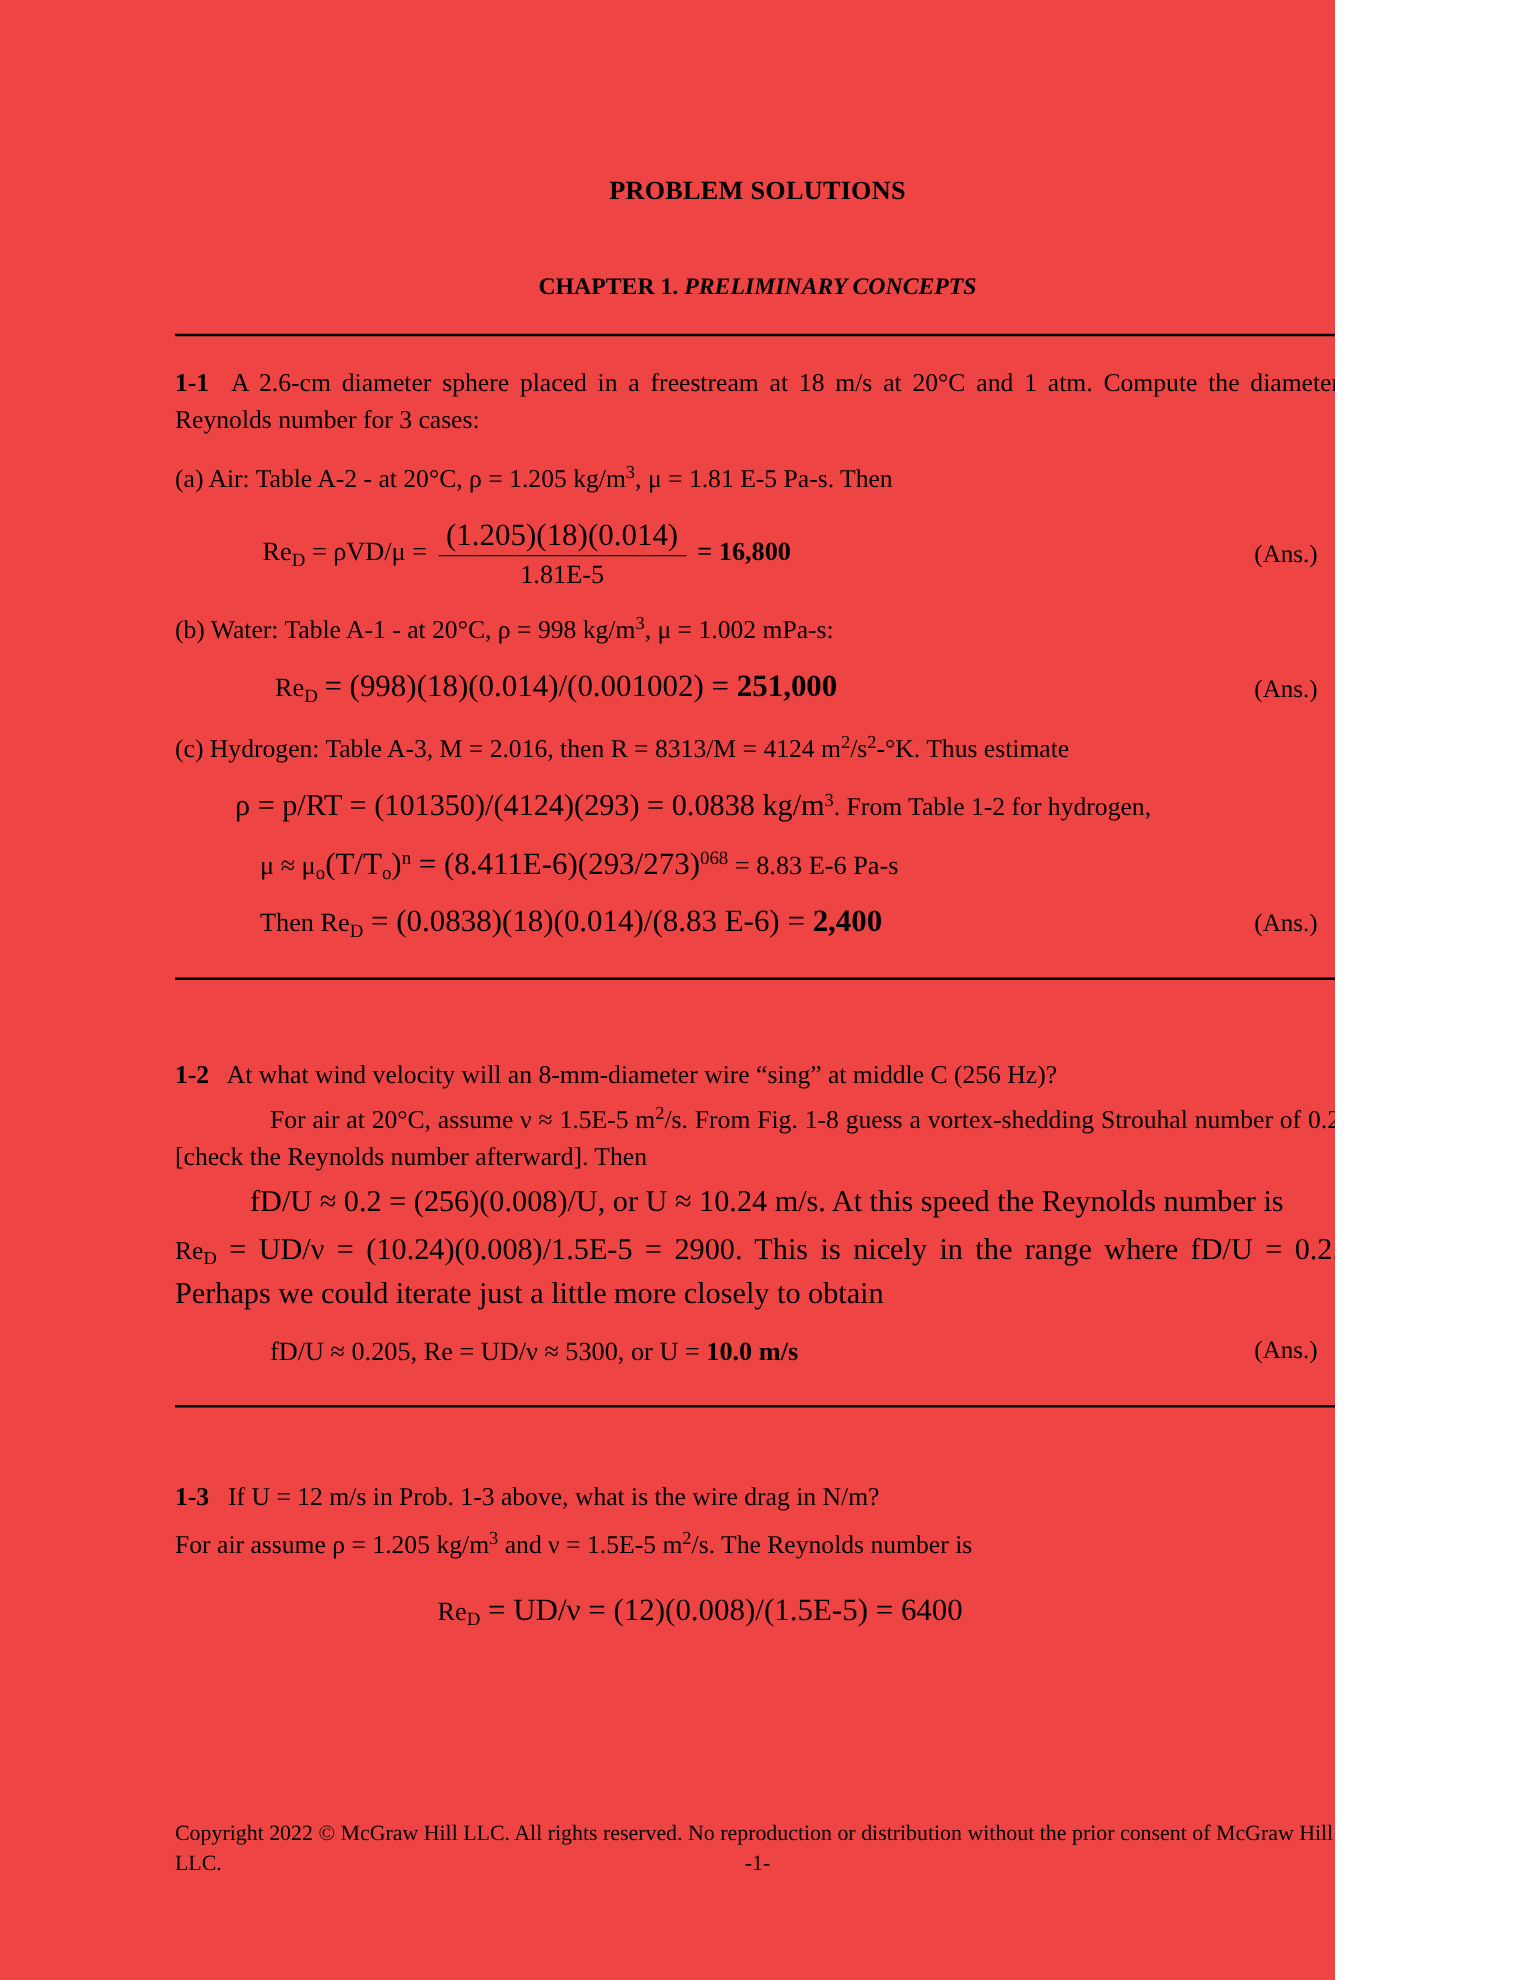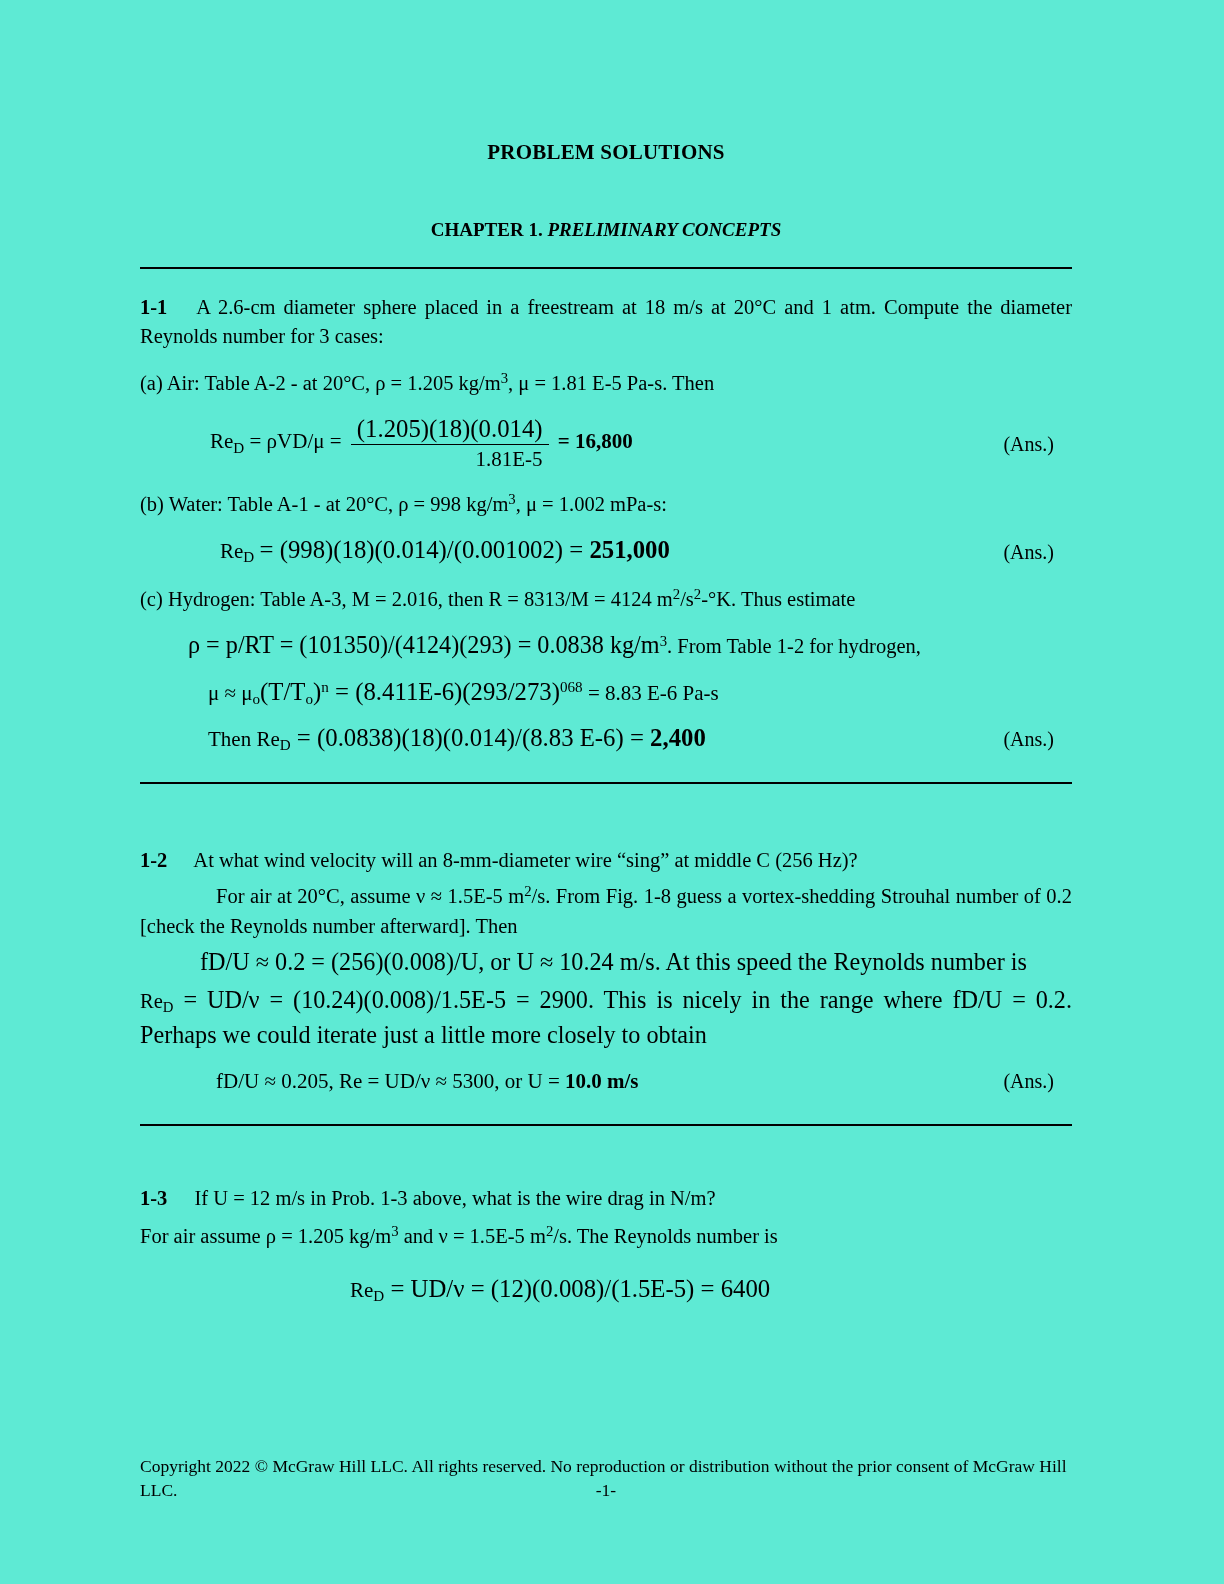--- a/index.html
+++ b/index.html
@@ -6,23 +6,23 @@
     margin: 0;
     padding: 0;
     background: #ffffff;
   }
   body {
     font-family: "Liberation Serif", serif;
     color: #000000;
   }
   .page {
     position: relative;
-    width: 1224px;
+    width: 1068px;
     height: 1584px;
-    background: #5eead4;
+    background: #ef4444;
     overflow: hidden;
   }
   .content {
     position: absolute;
     left: 140px;
     top: 0;
     width: 932px;
   }
   .title {
     text-align: center;
@@ -43,21 +43,21 @@
     border-top: 2.3px solid #000;
     margin: 26px 0 0 0;
   }
   .prob {
     font-size: 20.5px;
     line-height: 1.42;
     text-align: justify;
   }
   .prob-num {
     font-weight: bold;
-    margin-right: 22px;
+    margin-right: 10px;
   }
   .para {
     margin-top: 17px;
     font-size: 20.5px;
     line-height: 1.45;
     text-align: justify;
   }
   .eq {
     margin-top: 16px;
     font-size: 21px;
@@ -72,21 +72,21 @@
     top: 50%;
     transform: translateY(-50%);
     font-size: 20px;
   }
   sub { font-size: 0.72em; vertical-align: -0.28em; }
   sup { font-size: 0.72em; vertical-align: 0.5em; }
   .bold { font-weight: bold; }
   .frac {
     display: inline-block;
     vertical-align: middle;
-    text-align: right;
+    text-align: center;
     margin: 0 4px;
   }
   .frac .num {
     display: block;
     padding: 0 6px 1px 6px;
     border-bottom: 1.4px solid #000;
   }
   .frac .den {
     display: block;
     padding: 2px 6px 0 6px;

